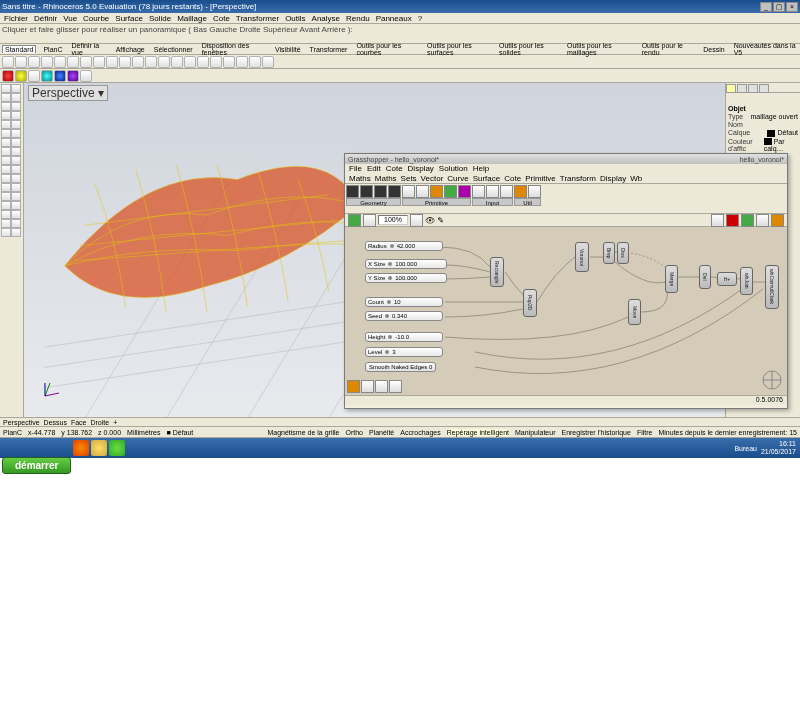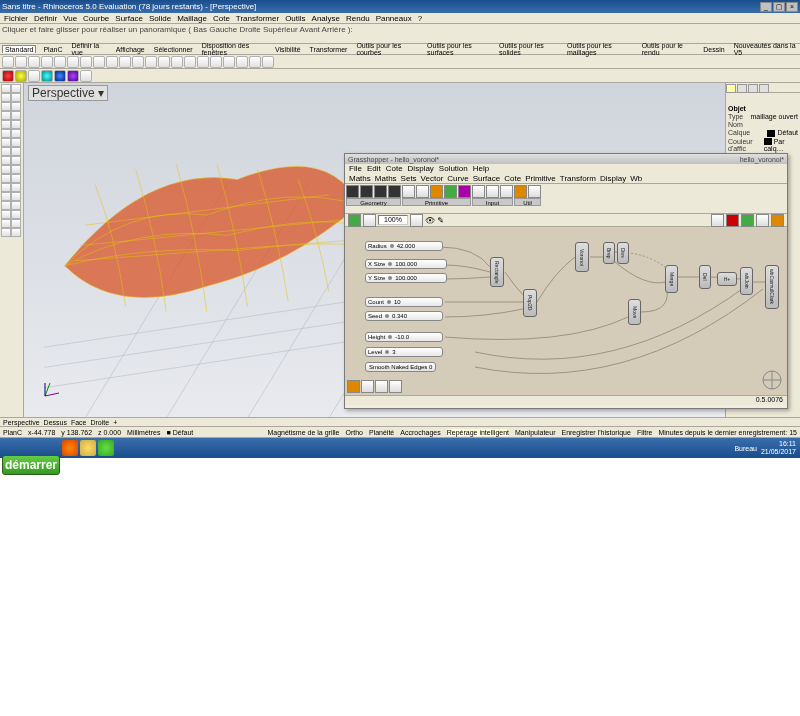--- a/index.html
+++ b/index.html
@@ -46,21 +46,21 @@
 .rp-row { display: flex; justify-content: space-between; margin-bottom: 1px; }
 .rp-label { color: #333; }
 .rp-val { color: #000; }
 .swatch { width: 8px; height: 7px; background: #000; display: inline-block; vertical-align: middle; }
 
 .bottom-tabs { background: #ece9d8; height: 10px; display: flex; gap: 4px; padding: 0 3px; font-size: 7px; border-top: 1px solid #aca899; border-bottom: 1px solid #aca899; align-items: center; }
 .statusbar { background: #ece9d8; height: 11px; display: flex; align-items: center; gap: 6px; padding: 0 3px; font-size: 7px; border-bottom: 1px solid #aca899; }
 .statusbar span { white-space: nowrap; }
 
 .taskbar { background: linear-gradient(#3a6dac, #1a4d8c); height: 20px; display: flex; align-items: center; padding: 0 2px; gap: 2px; }
-.startbtn { background: linear-gradient(#6c4, #392); color: #fff; font-size: 12px; font-weight: bold; padding: 2px 2px; border-radius: 3px; border: 1px solid #2a5d1a; margin-top: 34px; }
+.startbtn { background: linear-gradient(#6c4, #392); color: #fff; font-size: 10px; font-weight: bold; padding: 2px 12px; border-radius: 3px; border: 1px solid #2a5d1a; margin-top: 34px; }
 .taskicon { width: 16px; height: 16px; border-radius: 2px; }
 .taskicon.ff { background: radial-gradient(#f80,#d40); }
 .taskicon.fold { background: radial-gradient(#fd6,#ca4); }
 .taskicon.gh { background: radial-gradient(#6d4,#3a2); }
 .tray { margin-left: auto; color: #fff; font-size: 7px; text-align: right; padding-right: 2px; display:flex; align-items:center; gap:4px;}
 
 
 .gh-window { position: absolute; top: 68px; left: 0; width: 444px; height: 256px; background: #f4ecdc; border: 1px solid #7a7a7a; box-shadow: 2px 2px 4px rgba(0,0,0,0.3); font-size: 8px; }
 .gh-title { background: linear-gradient(#e0e0e0,#c0c0c0); height: 10px; display: flex; align-items: center; padding: 0 3px; font-size: 7px; color: #444; }
 .gh-title .ghtitle-text { flex:1; }

